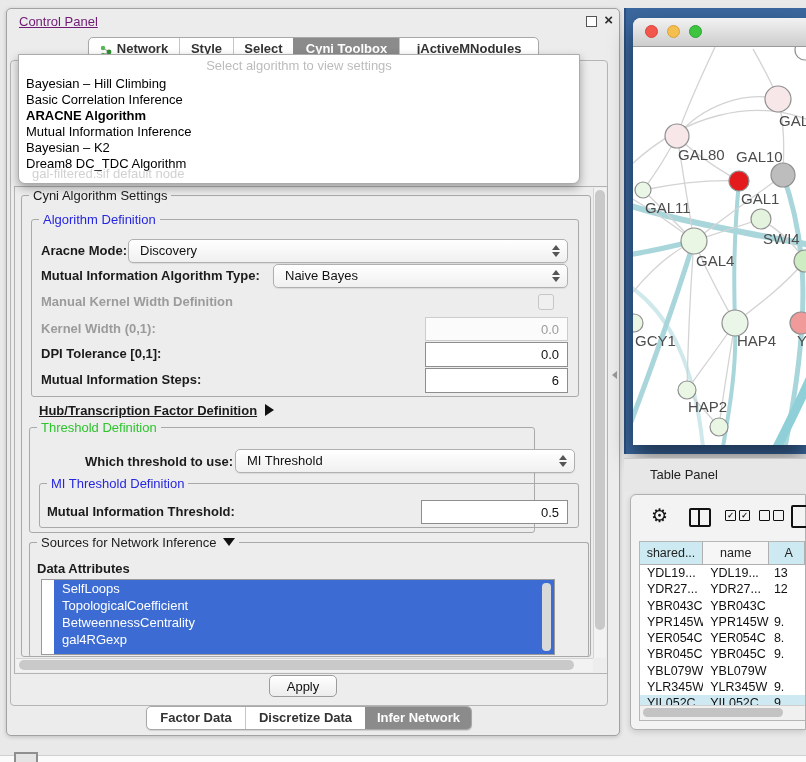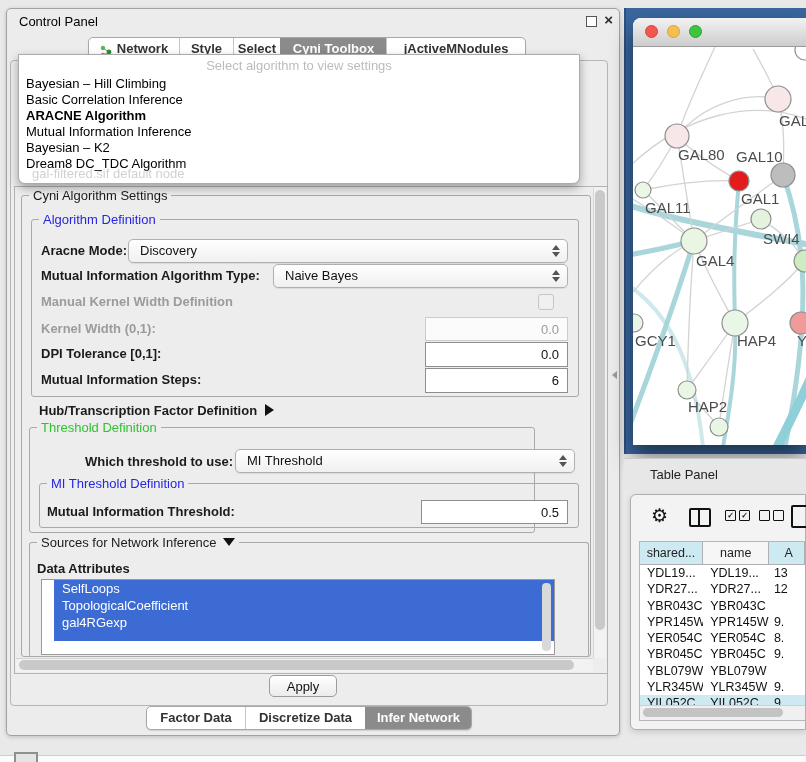--- a/index.html
+++ b/index.html
@@ -5,21 +5,21 @@
   html,body{margin:0;padding:0;}
   #screen{position:relative;width:806px;height:762px;background:#e9e9e9;overflow:hidden;
           font-family:"Liberation Sans",sans-serif;-webkit-font-smoothing:antialiased;}
   .abs{position:absolute;}
   .lbl{font-weight:bold;font-size:13px;color:#1b1b1b;white-space:nowrap;}
   .lbl-gray{color:#9b9b9b;}
 
   
   .cp{position:absolute;left:6px;top:8px;width:612px;height:726px;background:#ececec;
       border:1px solid #a2a2a2;border-radius:5px;box-shadow:0 1px 4px rgba(0,0,0,.18);}
-  .cp-title{position:absolute;left:12px;top:5px;font-size:13px;color:#000000;}
+  .cp-title{position:absolute;left:12px;top:5px;font-size:13px;color:#701a75;text-decoration:underline;}
   .float-box{position:absolute;right:22px;top:7px;width:9px;height:9px;border:1.5px solid #555;background:#fff;}
   .close-x{position:absolute;right:6px;top:2px;font-size:15px;font-weight:bold;color:#2d2d2d;}
 
   
   .seg{display:flex;position:absolute;height:22px;border:1px solid #a8a8a8;border-radius:5px;
        overflow:hidden;background:#fff;box-shadow:0 1px 1px rgba(0,0,0,.12);}
   .seg .s{font-size:13px;font-weight:bold;color:#333;text-align:center;line-height:22px;
           border-left:1px solid #c6c6c6;box-sizing:border-box;display:flex;align-items:center;justify-content:center;gap:4px;}
   .seg .s:first-child{border-left:none;}
   .seg .s.sel{background:#8b8b8b;color:#fff;border-left-color:#8b8b8b;}
@@ -134,21 +134,21 @@
               <circle cx="3" cy="3" r="2.2" fill="#59b559"></circle>
               <circle cx="3" cy="10" r="2.2" fill="#59b559"></circle>
               <circle cx="9" cy="7" r="2.4" fill="#2f8f2f"></circle>
             </svg>
         </span>
         <span>Network</span>
       </div>
       <div class="s" style="width:54px;">
           <span>Style</span>
         </div>
-      <div class="s" style="width:47px;">
+      <div class="s" style="width:60px;">
           <span>Select</span>
         </div>
       <div class="s sel" style="width:106px;">
           <span>Cyni Toolbox</span>
         </div>
       <div class="s" style="width:139px;">
           <span>jActiveMNodules</span>
         </div>
     </div>
 
@@ -186,21 +186,21 @@
 
       <div class="lbl lbl-gray abs" style="left:26px;top:134px;">Kernel Width (0,1):</div>
       <div class="numfield disabled" style="left:410px;top:130px;width:143px;height:24px;">0.0</div>
 
       <div class="lbl abs" style="left:26px;top:159px;">DPI Tolerance [0,1]:</div>
       <div class="numfield" style="left:410px;top:155px;width:143px;height:25px;">0.0</div>
 
       <div class="lbl abs" style="left:26px;top:185px;">Mutual Information Steps:</div>
       <div class="numfield" style="left:410px;top:181px;width:143px;height:25px;">6</div>
 
-      <div class="lbl abs" style="left:24px;top:216px;">
+      <div class="lbl abs" style="left:24px;top:216px;text-decoration:underline;">
         <span>Hub/Transcription Factor Definition</span><span class="tri-right"></span>
       </div>
 
       <div class="groupbox" style="left:14px;top:240px;width:506px;height:106px;">
         <div class="grouptitle t-green">Threshold Definition</div>
       </div>
       <div class="lbl abs" style="left:70px;top:267px;">Which threshold to use:</div>
       <div class="combo" style="left:220px;top:262px;width:340px;height:24px;">
         <span>MI Threshold</span>
         <span class="steppers">
@@ -216,20 +216,21 @@
       <div class="numfield" style="left:406px;top:313px;width:147px;height:24px;">0.5</div>
 
       <div class="groupbox" style="left:14px;top:355px;width:560px;height:115px;border-bottom:none;">
         <div class="grouptitle t-black"><span>Sources for Network Inference</span><span class="tri-down-sm"></span></div>
       </div>
       <div class="lbl abs" style="left:22px;top:374px;">Data Attributes</div>
       <div class="attrlist" style="left:26px;top:392px;width:514px;height:76px;padding-left:12px;">
         <div id="attr-items">
             <div class="attr-item">SelfLoops</div>
             <div class="attr-item">TopologicalCoefficient</div>
+            <div class="attr-item">BetweennessCentrality</div>
             <div class="attr-item">gal4RGexp</div>
             <div class="attr-filler"></div>
           </div>
         <div class="attr-sb"></div>
       </div>
 
       <div class="vtrack">
           <div class="vthumb"></div>
         </div>
       <div class="htrack">

